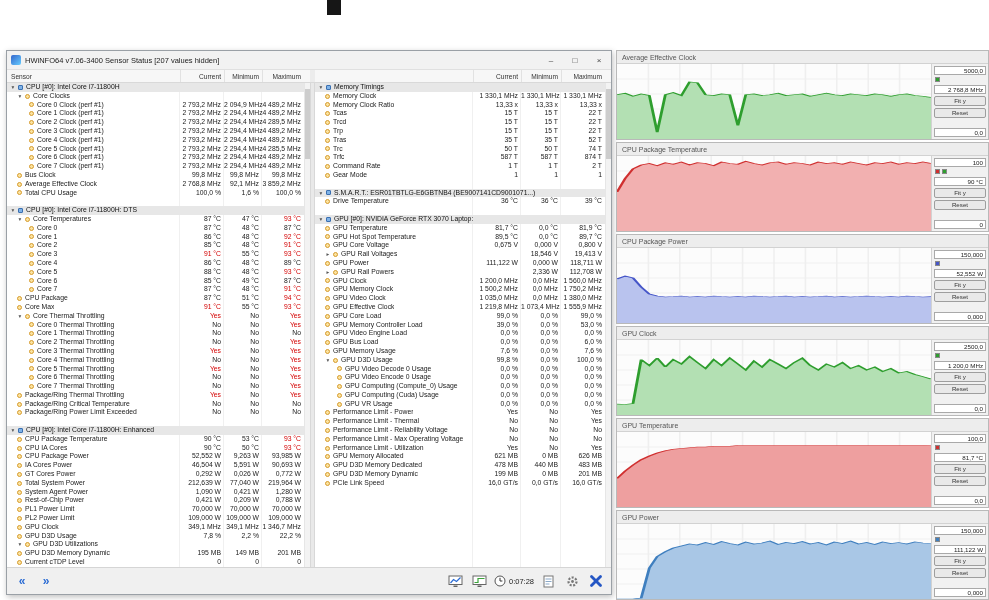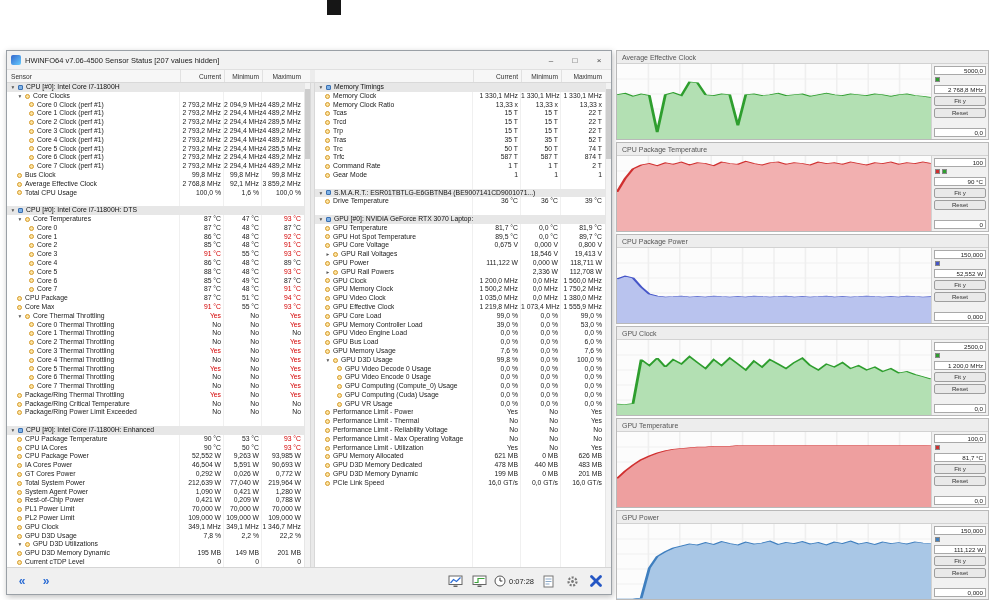--- a/index.html
+++ b/index.html
@@ -76,21 +76,21 @@
 </style>
 </head>
 <body>
 
 <div class="artifact"></div>
 
 <div class="window">
 
   <div class="titlebar">
     <span class="appicon"></span>
-    <span class="title">HWiNFO64 v7.06-4500 Sensor Status [207 values hidden]</span>
+    <span class="title">HWiNFO64 v7.06-3400 Sensor Status [207 values hidden]</span>
     <span class="winbtns">
       <span class="wbtn">–</span>
       <span class="wbtn">□</span>
       <span class="wbtn">×</span>
     </span>
   </div>
 
   <div class="headers">
     <div class="hrow leftp">
       <div class="hcell hlabel">Sensor</div>

